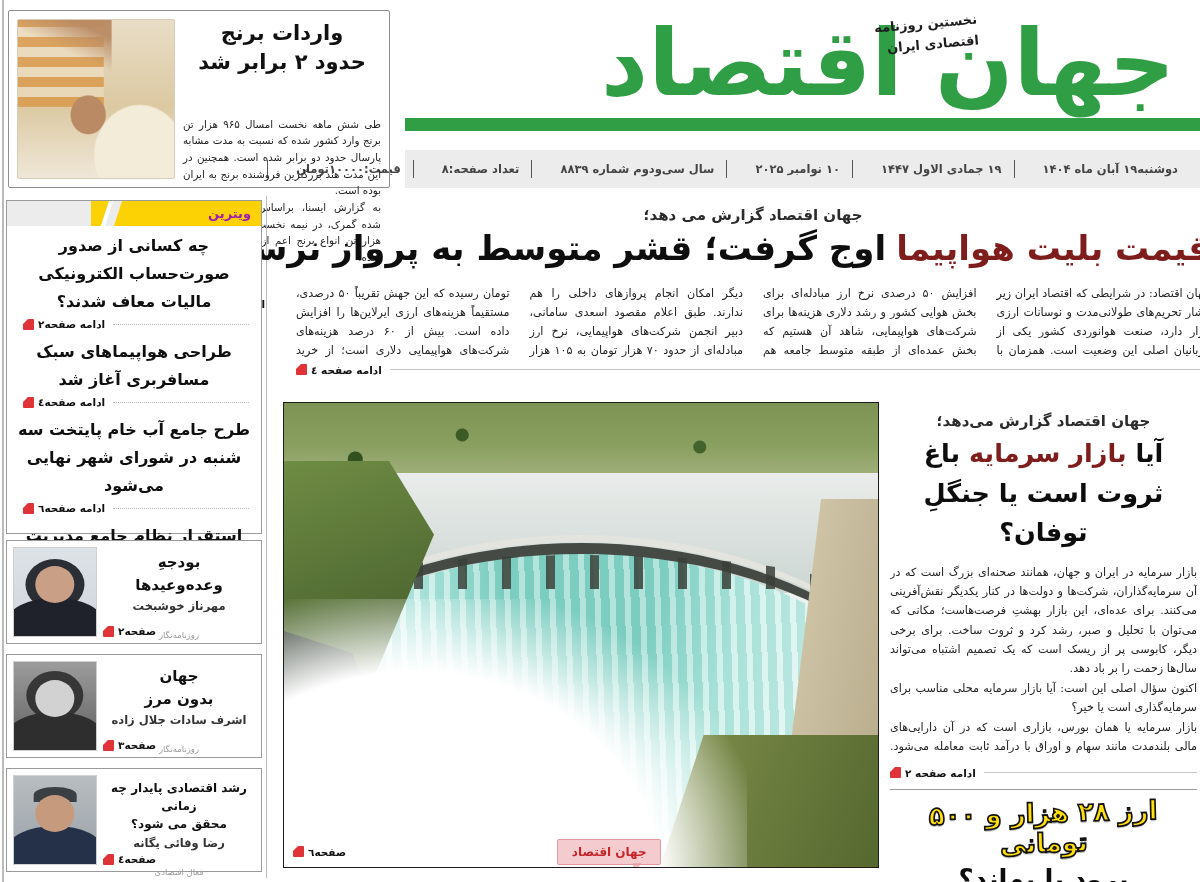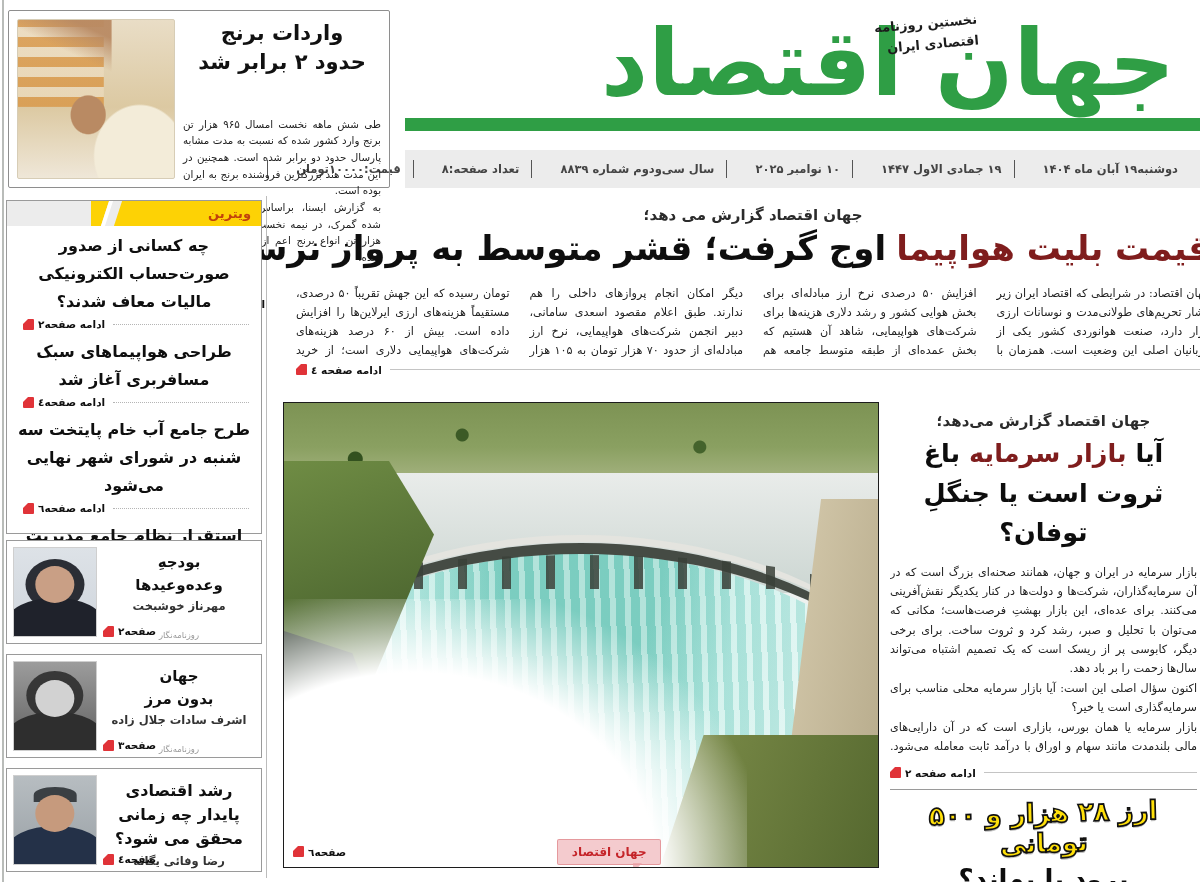--- a/index.html
+++ b/index.html
@@ -99,21 +99,21 @@
   .mk-hr { border-top:1px solid #9a9a9a; margin:10px 0 2px; }
   .cur-line1 { text-align:center; font-size:26px; font-weight:900; color:#ffe00a; margin-top:8px;
      -webkit-text-stroke:1.7px #111; text-shadow:0 2px 0 rgba(0,0,0,.25); transform:rotate(-1.5deg); }
   .cur-line2 { text-align:center; font-size:26px; font-weight:900; color:#0d0d0d; margin-top:6px; }
 
   
   .vitrine { position:absolute; left:6px; top:200px; width:256px; height:334px; border:1px solid #9a9a9a; background:#fff; }
   .sec-bar { position:relative; height:25px; background:#ececec; overflow:hidden; }
   .sec-yellow { position:absolute; right:0; top:0; bottom:0; width:67%; background:#fdd205; display:flex; align-items:center; justify-content:flex-start; padding-right:10px; }
   .sec-yellow::after { content:""; position:absolute; left:14px; top:-3px; bottom:-3px; width:9px; background:#ececec; transform:skewX(-18deg); border-left:4px solid #fff; }
-  .sec-label { font-size:13px; font-weight:900; color:#c2410c; }
+  .sec-label { font-size:13px; font-weight:900; color:#a21caf; }
   .v-item { padding:6px 10px 0; }
   .v-title { font-size:16px; font-weight:900; text-align:center; line-height:1.75; color:#0f0f0f; }
   .v-item .more-row { margin:2px 2px 2px 6px; }
 
   .acard { position:absolute; left:6px; width:256px; height:104px; border:1px solid #9a9a9a; background:#fff; display:flex; gap:6px; padding:6px; }
   .acard .content { flex:1; position:relative; display:flex; flex-direction:column; }
   .acard .sec-bar { height:20px; }
   .acard .sec-yellow { width:64%; padding-right:8px; }
   .acard .sec-label { font-size:11.5px; }
   .a-title { font-size:15px; font-weight:900; text-align:center; line-height:1.5; color:#101010; margin-top:4px; white-space:pre-line; }
@@ -334,21 +334,21 @@
       </div>
   </div>
 
   <div class="acard" style="top:768px;">
     <div class="content">
       <div class="sec-bar">
         <div class="sec-yellow">
             <span class="sec-label">یادداشت</span>
           </div>
       </div>
-      <div class="a-title" style="font-size:16px;">رشد اقتصادی پایدار چه زمانی
+      <div class="a-title" style="font-size:12px;">رشد اقتصادی پایدار چه زمانی
 محقق می شود؟</div>
       <div class="a-name">رضا وفائی یگانه</div>
       <div class="a-role">فعال اقتصادی</div>
       <div class="a-page more-tag">
         <span class="picon"></span>
         <span>صفحه٤</span>
       </div>
     </div>
     <div class="pphoto ph3">
         <span class="face"></span>

